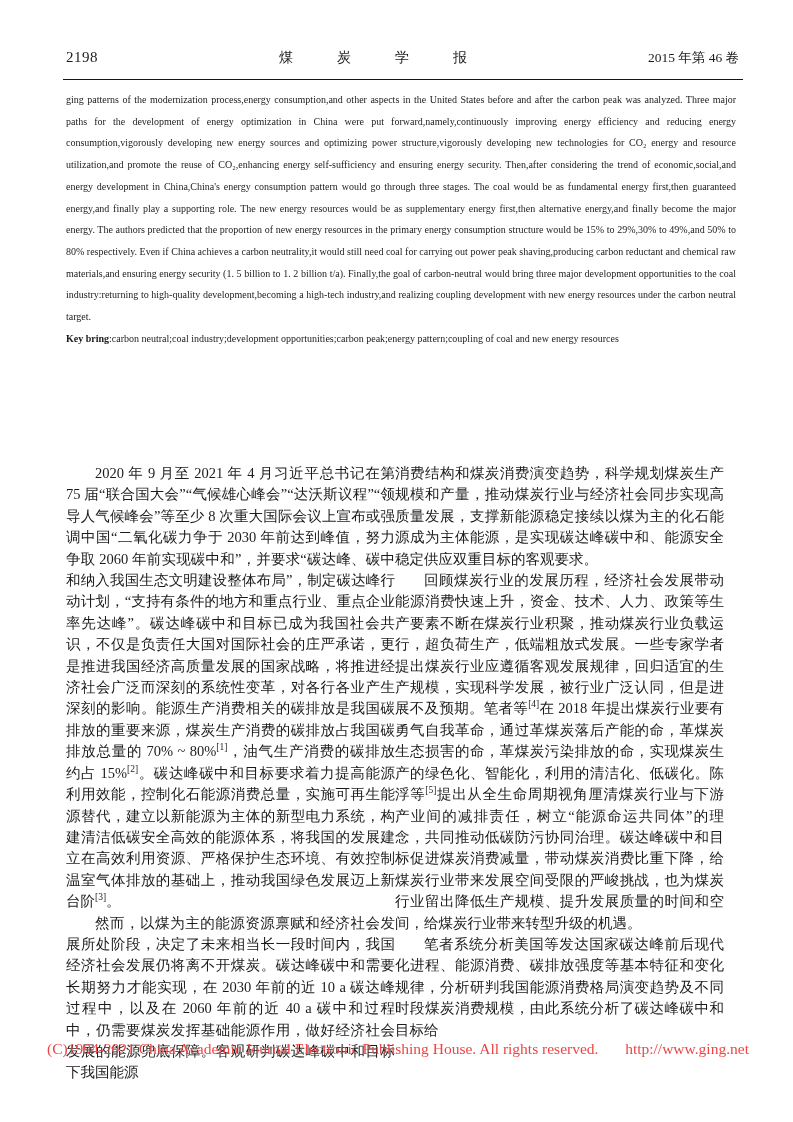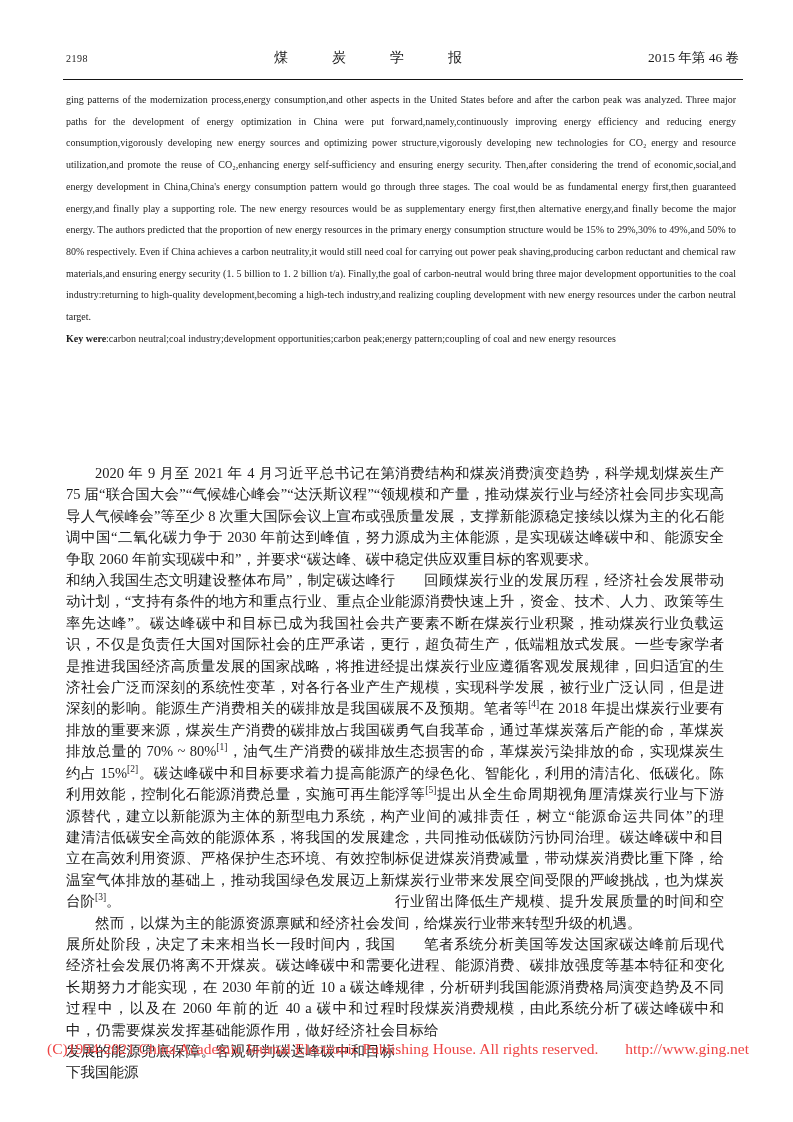--- a/index.html
+++ b/index.html
@@ -3,21 +3,21 @@
 <meta charset="utf-8">
 <style>
   html,body{margin:0;padding:0;background:#ffffff;}
   .page{
     position:relative;width:793px;height:1122px;background:#ffffff;
     font-family:"Liberation Serif","DejaVu Serif",serif;color:#1b1b1b;
     overflow:hidden;margin:0 auto;
   }
   
   .header{position:absolute;top:49px;left:66px;right:54px;display:flex;justify-content:space-between;align-items:baseline;}
-  .page-num{font-size:10px;letter-spacing:.5px;}
+  .page-num{font-size:15px;letter-spacing:.5px;}
   .jtitle{font-size:14px;letter-spacing:15px;text-indent:15px;white-space:nowrap;}
   .vol{font-size:13.5px;}
   .rule{position:absolute;top:79px;left:63px;right:50px;border-top:1.7px solid #151515;}
   
   .abstract{position:absolute;top:89px;left:66px;width:670px;font-size:10px;line-height:21.7px;text-align:justify;}
   .abstract p{margin:0;}
   .kw-label{font-weight:bold;}
   
   .bodycols{position:absolute;top:463px;left:66px;width:672px;display:flex;}
   .column{width:329px;font-size:14.5px;line-height:21.4px;text-align:justify;}
@@ -34,21 +34,21 @@
 
   <div class="header">
     <span class="page-num">2198</span>
     <span class="jtitle">煤　炭　学　报</span>
     <span class="vol">2015 年第 46 卷</span>
   </div>
   <div class="rule"></div>
 
   <div class="abstract">
     <p>ging patterns of the modernization process,energy consumption,and other aspects in the United States before and after the carbon peak was analyzed. Three major paths for the development of energy optimization in China were put forward,namely,continuously improving energy efficiency and reducing energy consumption,vigorously developing new energy sources and optimizing power structure,vigorously developing new technologies for CO₂ energy and resource utilization,and promote the reuse of CO₂,enhancing energy self-sufficiency and ensuring energy security. Then,after considering the trend of economic,social,and energy development in China,China's energy consumption pattern would go through three stages. The coal would be as fundamental energy first,then guaranteed energy,and finally play a supporting role. The new energy resources would be as supplementary energy first,then alternative energy,and finally become the major energy. The authors predicted that the proportion of new energy resources in the primary energy consumption structure would be 15% to 29%,30% to 49%,and 50% to 80% respectively. Even if China achieves a carbon neutrality,it would still need coal for carrying out power peak shaving,producing carbon reductant and chemical raw materials,and ensuring energy security (1. 5 billion to 1. 2 billion t/a). Finally,the goal of carbon-neutral would bring three major development opportunities to the coal industry:returning to high-quality development,becoming a high-tech industry,and realizing coupling development with new energy resources under the carbon neutral target.</p>
-    <p><span class="kw-label">Key were</span><span>:carbon neutral;coal industry;development opportunities;carbon peak;energy pattern;coupling of coal and new energy resources</span></p>
+    <p><span class="kw-label">Key bring</span><span>:carbon neutral;coal industry;development opportunities;carbon peak;energy pattern;coupling of coal and new energy resources</span></p>
   </div>
 
   <div class="bodycols">
     <div class="column">
         <p class="body-para indent">2020 年 9 月至 2021 年 4 月习近平总书记在第 75 届“联合国大会”“气候雄心峰会”“达沃斯议程”“领导人气候峰会”等至少 8 次重大国际会议上宣布或强调中国“二氧化碳力争于 2030 年前达到峰值，努力争取 2060 年前实现碳中和”，并要求“碳达峰、碳中和纳入我国生态文明建设整体布局”，制定碳达峰行动计划，“支持有条件的地方和重点行业、重点企业率先达峰”。碳达峰碳中和目标已成为我国社会共识，不仅是负责任大国对国际社会的庄严承诺，更是推进我国经济高质量发展的国家战略，将推进经济社会广泛而深刻的系统性变革，对各行各业产生深刻的影响。能源生产消费相关的碳排放是我国碳排放的重要来源，煤炭生产消费的碳排放占我国碳排放总量的 70% ~ 80%<sup class="ref">[1]</sup>，油气生产消费的碳排放约占 15%<sup class="ref">[2]</sup>。碳达峰碳中和目标要求着力提高能源利用效能，控制化石能源消费总量，实施可再生能源替代，建立以新能源为主体的新型电力系统，构建清洁低碳安全高效的能源体系，将我国的发展建立在高效利用资源、严格保护生态环境、有效控制温室气体排放的基础上，推动我国绿色发展迈上新台阶<sup class="ref">[3]</sup>。</p>
         <p class="body-para indent">然而，以煤为主的能源资源禀赋和经济社会发展所处阶段，决定了未来相当长一段时间内，我国经济社会发展仍将离不开煤炭。碳达峰碳中和需要长期努力才能实现，在 2030 年前的近 10 a 碳达峰过程中，以及在 2060 年前的近 40 a 碳中和过程中，仍需要煤炭发挥基础能源作用，做好经济社会发展的能源兜底保障。客观研判碳达峰碳中和目标下我国能源</p>
       </div>
     <div class="column">
         <p class="body-para">消费结构和煤炭消费演变趋势，科学规划煤炭生产规模和产量，推动煤炭行业与经济社会同步实现高质量发展，支撑新能源稳定接续以煤为主的化石能源成为主体能源，是实现碳达峰碳中和、能源安全稳定供应双重目标的客观要求。</p>
         <p class="body-para indent">回顾煤炭行业的发展历程，经济社会发展带动能源消费快速上升，资金、技术、人力、政策等生产要素不断在煤炭行业积聚，推动煤炭行业负载运行，超负荷生产，低端粗放式发展。一些专家学者提出煤炭行业应遵循客观发展规律，回归适宜的生产规模，实现科学发展，被行业广泛认同，但是进展不及预期。笔者等<sup class="ref">[4]</sup>在 2018 年提出煤炭行业要有勇气自我革命，通过革煤炭落后产能的命，革煤炭生态损害的命，革煤炭污染排放的命，实现煤炭生产的绿色化、智能化，利用的清洁化、低碳化。陈浮等<sup class="ref">[5]</sup>提出从全生命周期视角厘清煤炭行业与下游产业间的减排责任，树立“能源命运共同体”的理念，共同推动低碳防污协同治理。碳达峰碳中和目标促进煤炭消费减量，带动煤炭消费比重下降，给煤炭行业带来发展空间受限的严峻挑战，也为煤炭行业留出降低生产规模、提升发展质量的时间和空间，给煤炭行业带来转型升级的机遇。</p>

